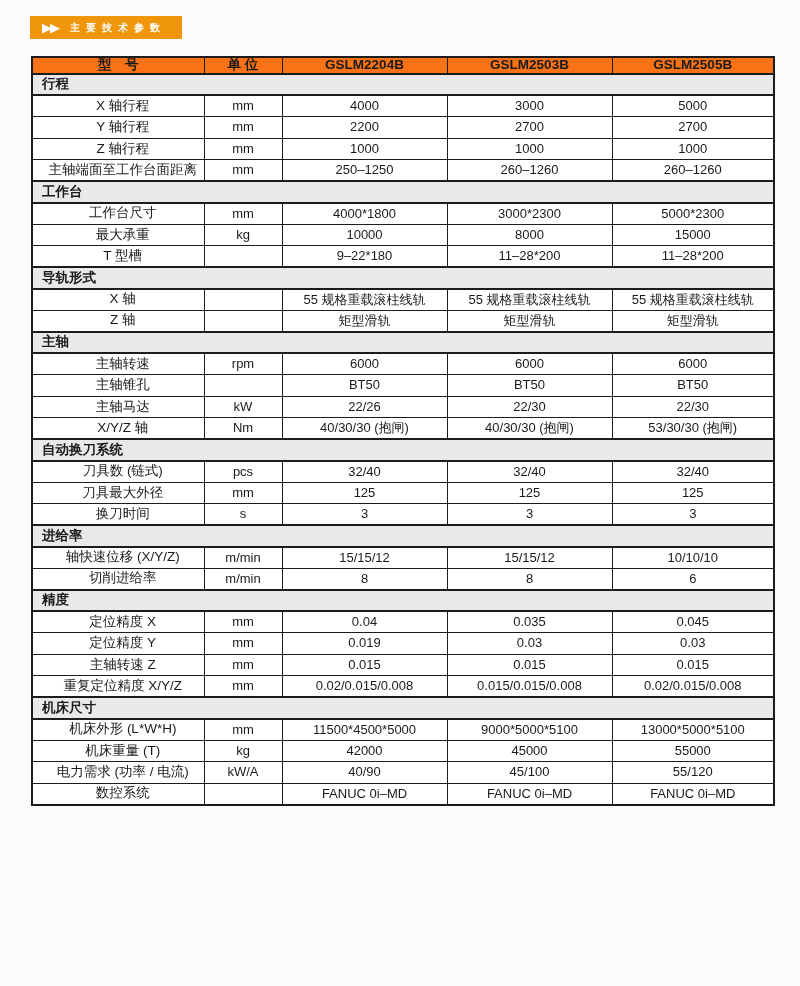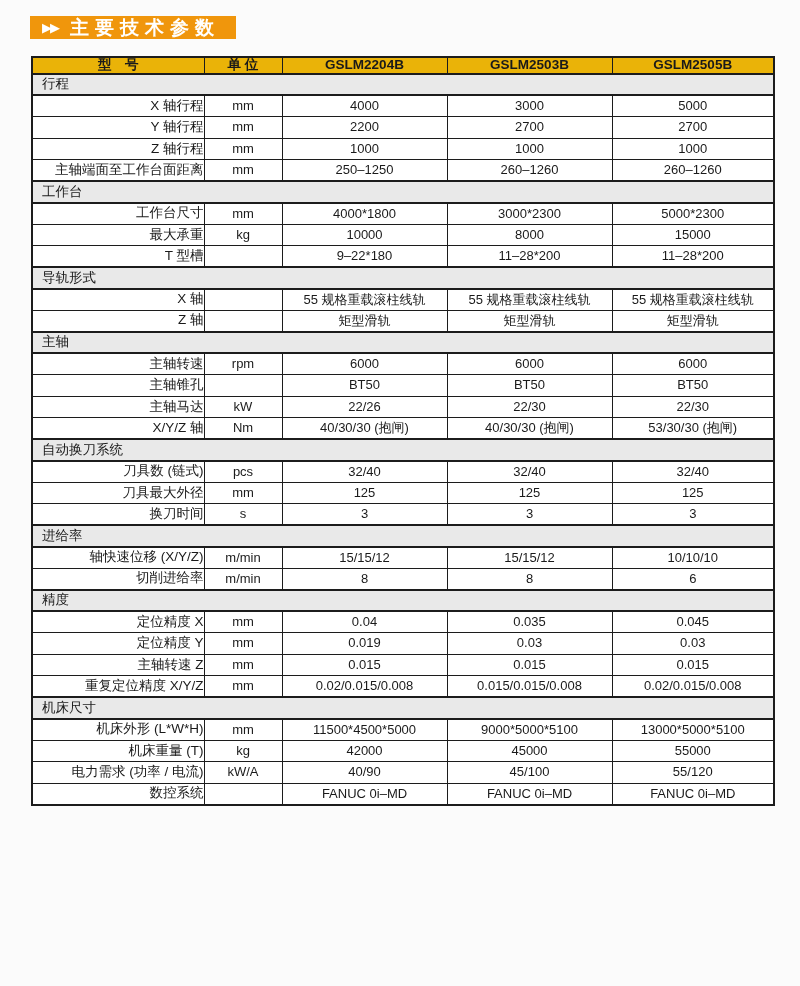--- a/index.html
+++ b/index.html
@@ -21,21 +21,21 @@
     align-items: center;
     padding: 0 16px 0 12px;
   }
   .banner .arrows {
     font-size: 13px;
     letter-spacing: -2px;
     margin-right: 12px;
     line-height: 1;
   }
   .banner .title {
-    font-size: 19px;
+    font-size: 10px;
     font-weight: bold;
     letter-spacing: 6px;
     line-height: 1;
   }
   table.specs {
     position: absolute;
     left: 31px; top: 56px;
     width: 742px;
     border-collapse: collapse;
     table-layout: fixed;
@@ -51,36 +51,37 @@
     border: 1px solid #1c1c1c;
     height: 21.5px;
     font-size: 13px;
     line-height: 1.1;
     text-align: center;
     vertical-align: middle;
     overflow: hidden;
     white-space: nowrap;
   }
   table.specs thead th {
-    background: #eab308;
+    background: #f97316;
     font-weight: bold;
     font-size: 13.5px;
     height: 14px;
     border-bottom: 2px solid #1c1c1c;
   }
   table.specs tr.section-row td {
     background: #e9e9e9;
     text-align: left;
     padding-left: 9px;
     border-top: 2px solid #1c1c1c;
     border-bottom: 2px solid #1c1c1c;
     font-size: 13.5px;
+    font-weight: bold;
   }
   table.specs td.label-cell {
-    text-align: right;
+    text-align: center;
     padding-left: 9px;
     font-size: 13.5px;
   }
 </style>
 </head>
 <body>
 
 <div class="banner">
   <span class="arrows">▶▶</span>
   <span class="title">主要技术参数</span>

